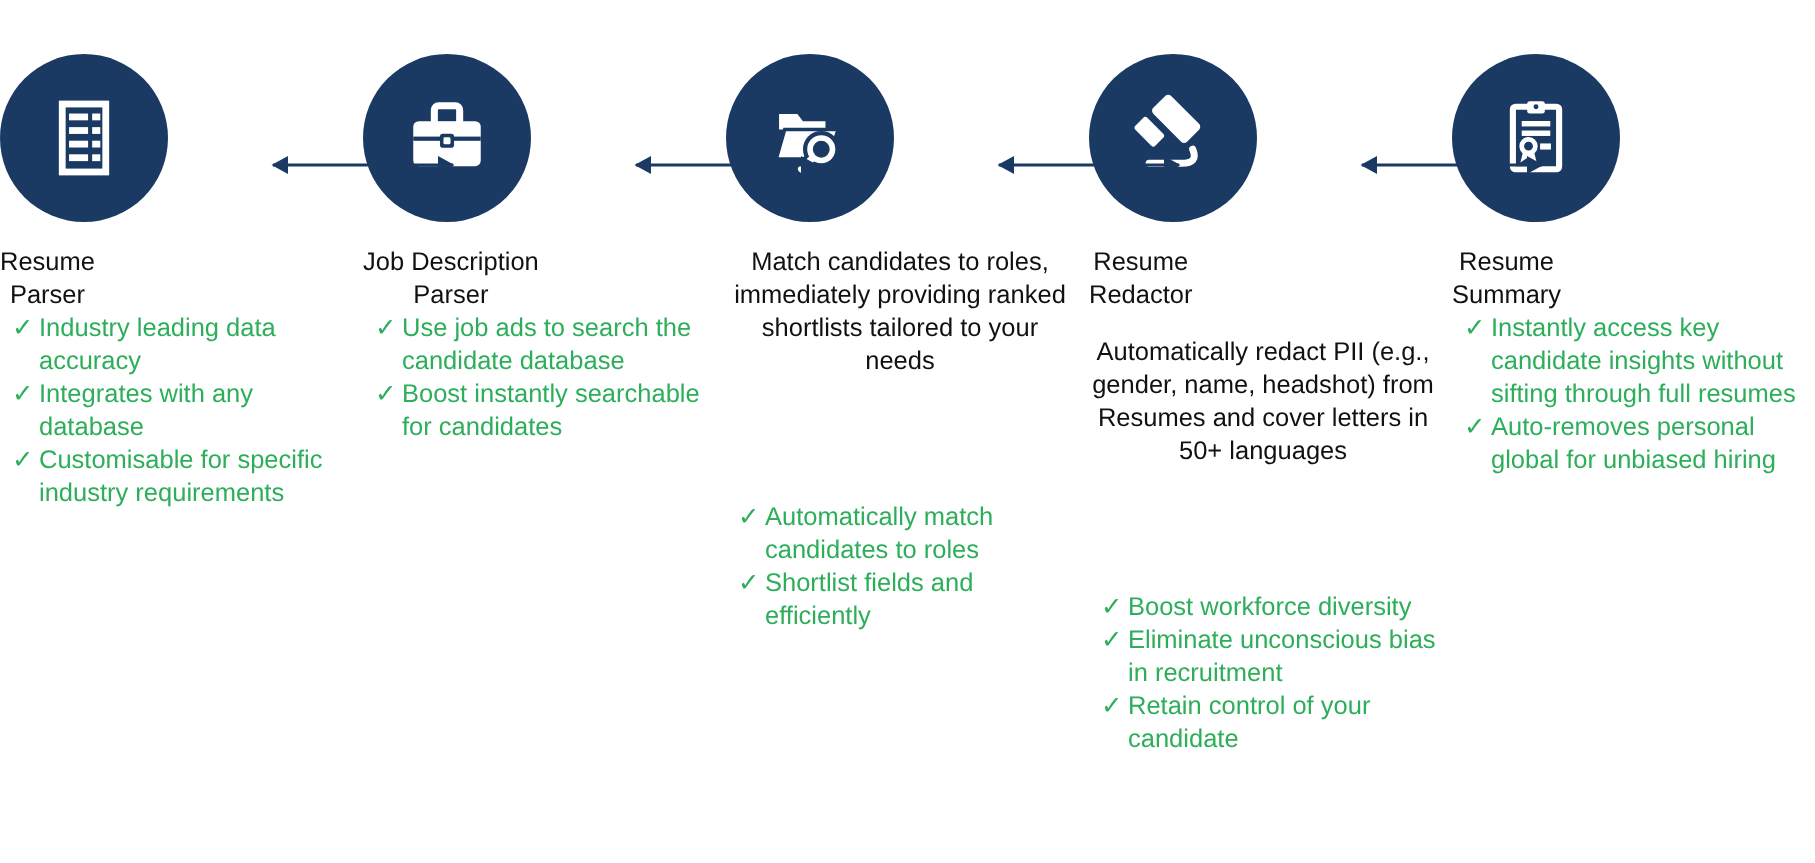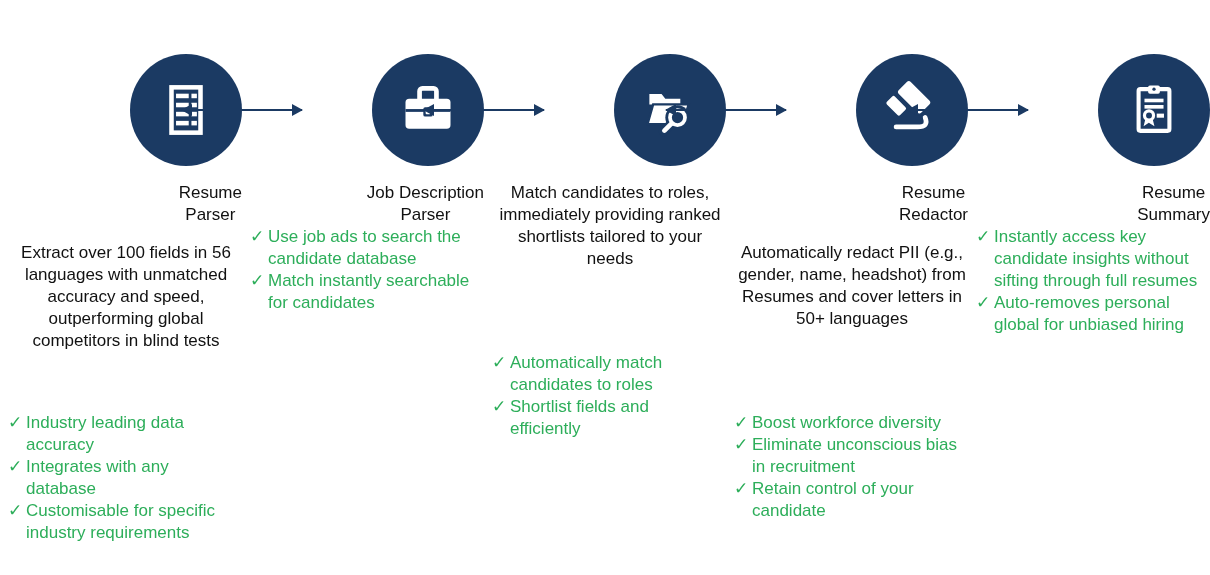--- a/index.html
+++ b/index.html
@@ -11,22 +11,22 @@
     overflow: hidden;
     font-family: "Liberation Sans", sans-serif;
     color: #151515;
   }
   .columns { display: flex; }
   .col {
     width: 242px;
     box-sizing: border-box;
     display: flex;
     flex-direction: column;
-    align-items: flex-end;
-    padding-top: 54px;
+    align-items: flex-start;
+    padding-top: 36px;
   }
   .circle {
     width: 112px;
     height: 112px;
     border-radius: 50%;
     background: #1b3a63;
     display: flex;
     align-items: center;
     justify-content: center;
     flex: none;
@@ -107,21 +107,20 @@
           <rect x="21" y="24" width="14" height="5" fill="#fff"></rect>
             <rect x="38" y="24" width="6" height="5" fill="#fff"></rect>
           <rect x="21" y="34" width="14" height="5" fill="#fff"></rect>
             <rect x="38" y="34" width="6" height="5" fill="#fff"></rect>
           <rect x="21" y="44" width="14" height="5" fill="#fff"></rect>
             <rect x="38" y="44" width="6" height="5" fill="#fff"></rect>
         </svg>
       </div>
       <h3 class="title">Resume
 Parser</h3>
-      <p class="desc">Extract over 100 fields in 56 languages with unmatched accuracy and speed, outperforming global competitors in blind tests</p>
       <ul class="bullets">
         <li class="bullet">
           <span class="check">✓</span>
           <span class="bullet-text">Industry leading data accuracy</span>
         </li>
         <li class="bullet">
           <span class="check">✓</span>
           <span class="bullet-text">Integrates with any database</span>
         </li>
         <li class="bullet">
@@ -143,21 +142,21 @@
       </div>
       <h3 class="title">Job Description
 Parser</h3>
       <ul class="bullets">
         <li class="bullet">
           <span class="check">✓</span>
           <span class="bullet-text">Use job ads to search the candidate database</span>
         </li>
         <li class="bullet">
           <span class="check">✓</span>
-          <span class="bullet-text">Match instantly searchable for candidates</span>
+          <span class="bullet-text">Boost instantly searchable for candidates</span>
         </li>
       </ul>
     </section>
 
     <section class="col">
       <div class="circle">
         <svg viewBox="0 0 64 64" width="60" height="60" aria-hidden="true">
           <path d="M10 43 V15 h13 l4 5 h16 v6 H10 Z" fill="#fff"></path>
           <path d="M14 26 h38 l-7 21 H8 Z" fill="#fff" stroke="#1b3a63" stroke-width="2.5"></path>
           <circle cx="40" cy="40" r="13" fill="#1b3a63"></circle>

